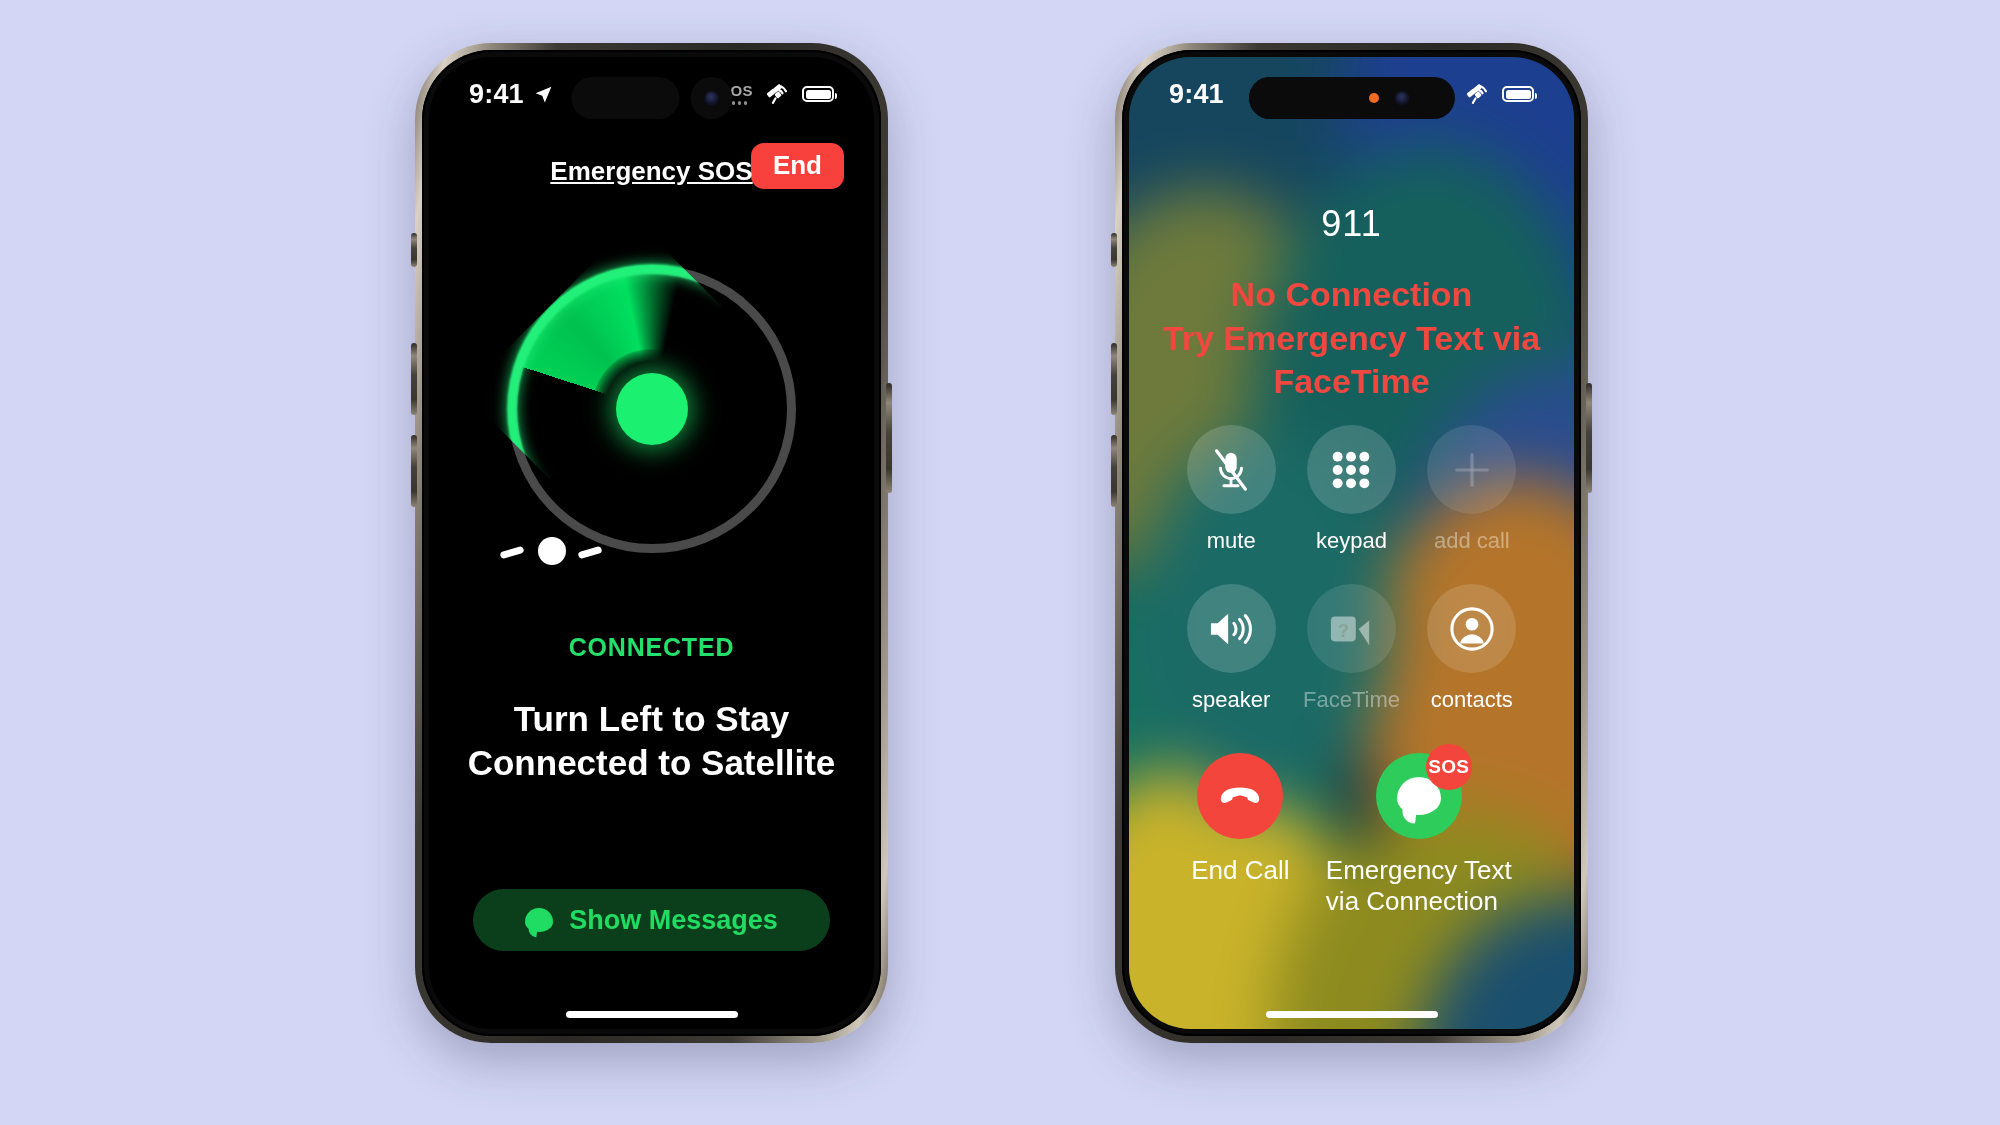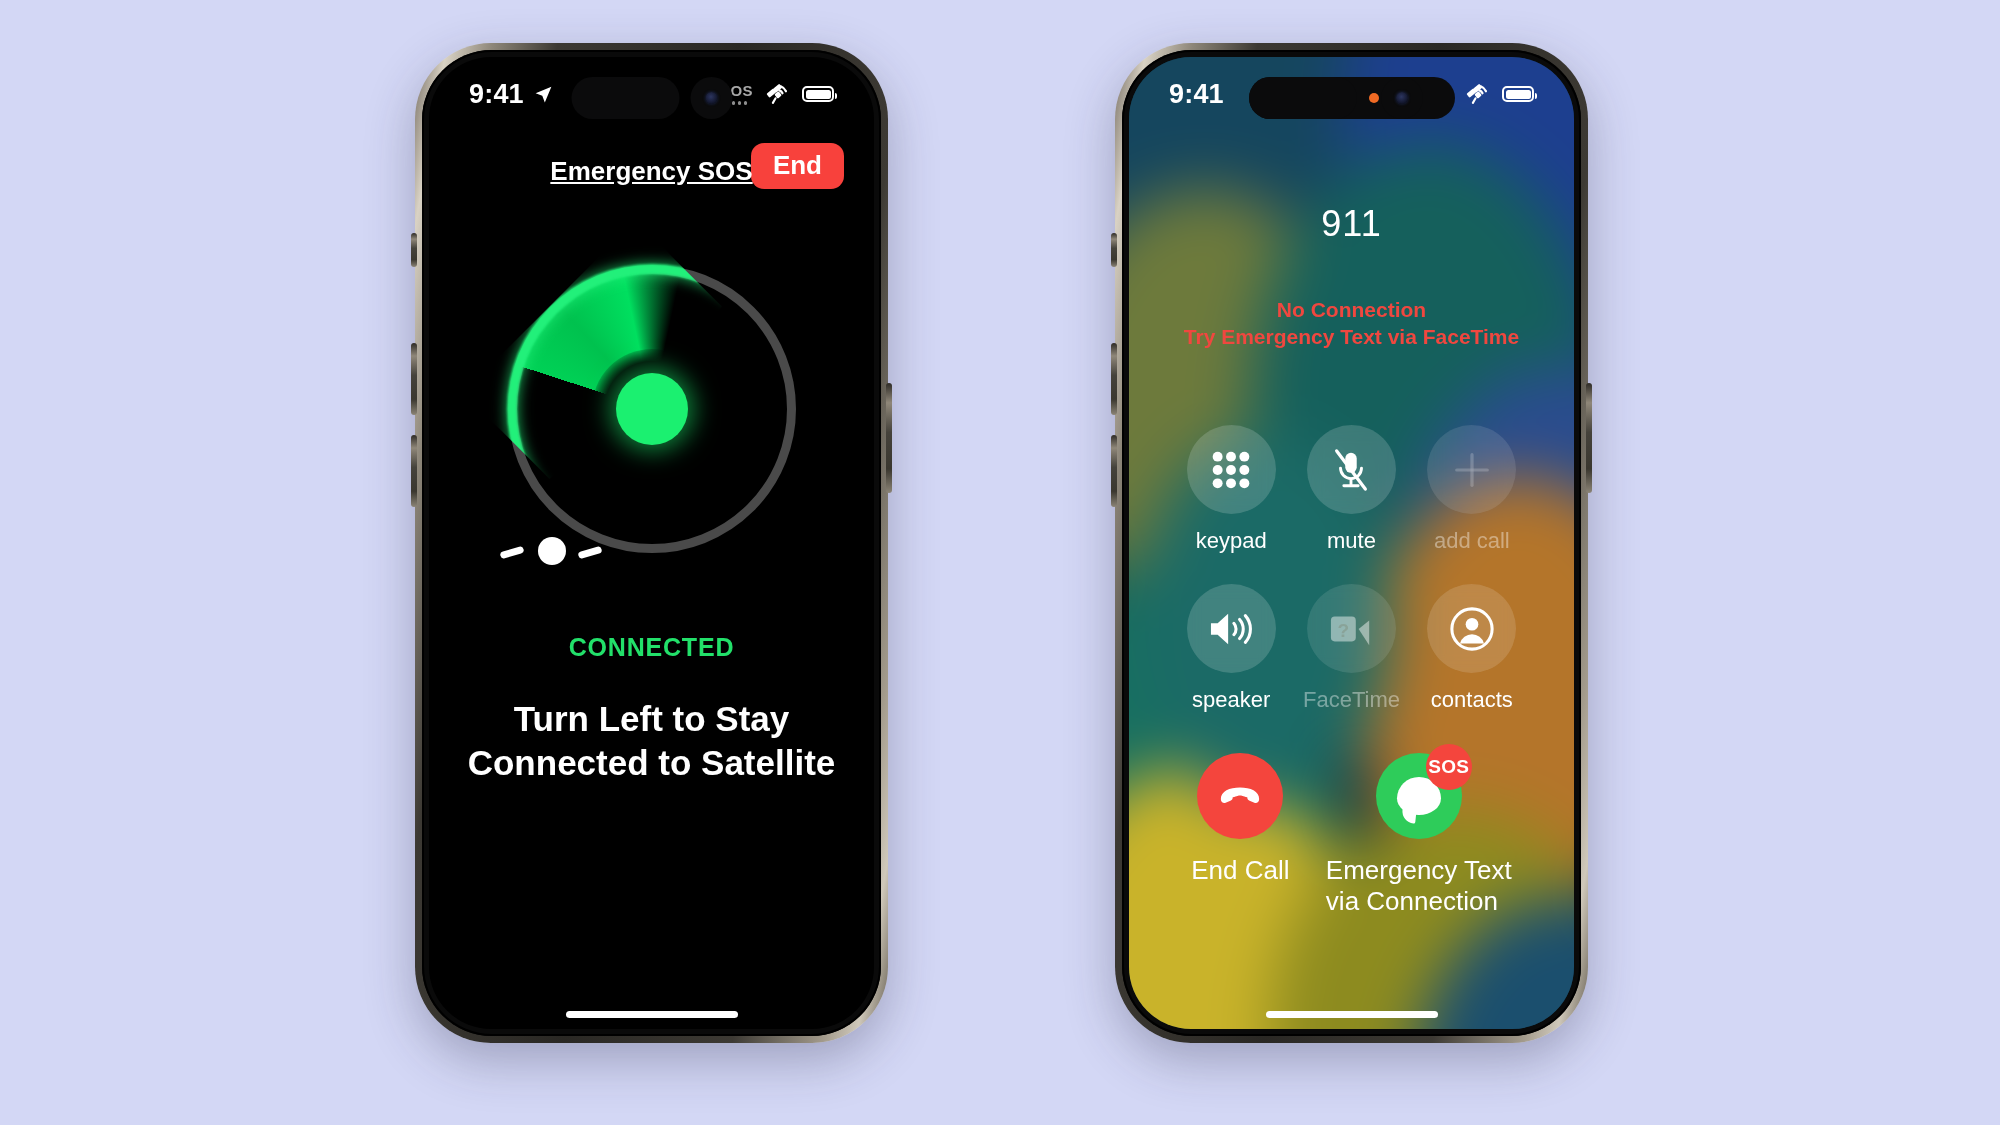--- a/index.html
+++ b/index.html
@@ -134,21 +134,21 @@
 
   
   #phone2{ left:1115px; top:43px; width:473px; height:1000px; }
   #phone2 .screen{ background:#0e2b3a; }
   .wall{ position:absolute; inset:0; filter:blur(26px); transform:scale(1.14); }
   .blob{ position:absolute; border-radius:50%; }
 
   .num911{ position:absolute; top:146px; left:0; right:0; text-align:center;
            color:#fff; font-size:36px; font-weight:400; letter-spacing:1px; z-index:5;}
   .nocon{ position:absolute; top:216px; left:0; right:0; text-align:center;
-          color:#f0473f; font-size:21px; font-weight:700; line-height:1.28; z-index:5;margin-top:24px;}
+          color:#f0473f; font-size:34px; font-weight:700; line-height:1.28; z-index:5;}
 
   .grid{ position:absolute; top:368px; left:0; right:0; z-index:5;
          display:grid; grid-template-columns:repeat(3,1fr); row-gap:30px; padding:0 42px; }
   .cell{ display:flex; flex-direction:column; align-items:center; gap:14px; cursor:pointer;}
   .knob{ width:89px; height:89px; border-radius:50%;
          background:rgba(255,255,255,.17); backdrop-filter:blur(8px);
          display:flex; align-items:center; justify-content:center; }
   .cell-lbl{ color:#fff; font-size:22px; font-weight:400; }
   .cell.dim .knob{ background:rgba(255,255,255,.11); }
   .cell.dim .cell-lbl{ color:rgba(255,255,255,.40); }
@@ -244,20 +244,24 @@
         <span class="sat-dot"></span>
         <span class="sat-dash r"></span>
       </div>
 
       <div class="p1-status">CONNECTED</div>
       <div class="p1-headline">
         <div>Turn Left to Stay</div>
         <div>Connected to Satellite</div>
       </div>
 
+      <button class="show-msgs">
+        <span class="bubble-ic"></span>
+        <span>Show Messages</span>
+      </button>
 
       <div class="home-ind"></div>
     </div>
   </div>
 
   <div class="phone" id="phone2">
     <div class="band"></div>
     <div class="btn-side btn-left" style="top:190px;height:34px"></div>
     <div class="btn-side btn-left" style="top:300px;height:72px"></div>
     <div class="btn-side btn-left" style="top:392px;height:72px"></div>
@@ -318,55 +322,55 @@
           </span>
       </div>
 
       <div class="num911">911</div>
       <div class="nocon">
         <div>No Connection</div>
         <div>Try Emergency Text via FaceTime</div>
       </div>
 
       <div class="grid">
+
+        <div class="cell">
+          <span class="knob">
+            <svg width="42" height="46" viewBox="0 0 44 48">
+              <g fill="#fff">
+                <rect x="16" y="6" width="12" height="21" rx="6"></rect>
+                <path d="M11 22a11 11 0 0 0 22 0" stroke="#fff" stroke-width="3" fill="none" stroke-linecap="round"></path>
+                <rect x="20.5" y="32" width="3" height="8"></rect>
+                <rect x="13" y="39" width="18" height="3" rx="1.5"></rect>
+              </g>
+              <line x1="7" y1="4" x2="37" y2="44" stroke="#fff" stroke-width="3.4" stroke-linecap="round"></line>
+            </svg>
+          </span>
+          <span class="cell-lbl">mute</span>
+        </div>
 
         <div class="cell">
           <span class="knob">
             <svg width="42" height="42" viewBox="0 0 44 44">
               <g fill="#fff">
                 <circle cx="8" cy="8" r="5.2"></circle>
                   <circle cx="22" cy="8" r="5.2"></circle>
                   <circle cx="36" cy="8" r="5.2"></circle>
                 <circle cx="8" cy="22" r="5.2"></circle>
                   <circle cx="22" cy="22" r="5.2"></circle>
                   <circle cx="36" cy="22" r="5.2"></circle>
                 <circle cx="8" cy="36" r="5.2"></circle>
                   <circle cx="22" cy="36" r="5.2"></circle>
                   <circle cx="36" cy="36" r="5.2"></circle>
               </g>
             </svg>
           </span>
           <span class="cell-lbl">keypad</span>
         </div>
 
-        <div class="cell">
-          <span class="knob">
-            <svg width="42" height="46" viewBox="0 0 44 48">
-              <g fill="#fff">
-                <rect x="16" y="6" width="12" height="21" rx="6"></rect>
-                <path d="M11 22a11 11 0 0 0 22 0" stroke="#fff" stroke-width="3" fill="none" stroke-linecap="round"></path>
-                <rect x="20.5" y="32" width="3" height="8"></rect>
-                <rect x="13" y="39" width="18" height="3" rx="1.5"></rect>
-              </g>
-              <line x1="7" y1="4" x2="37" y2="44" stroke="#fff" stroke-width="3.4" stroke-linecap="round"></line>
-            </svg>
-          </span>
-          <span class="cell-lbl">mute</span>
-        </div>
-
         <div class="cell dim">
           <span class="knob">
             <svg width="42" height="42" viewBox="0 0 44 44">
               <g stroke="#fff" stroke-width="3.4" stroke-linecap="round">
                 <line x1="22" y1="6" x2="22" y2="38"></line>
                   <line x1="6" y1="22" x2="38" y2="22"></line>
               </g>
             </svg>
           </span>
           <span class="cell-lbl">add call</span>

